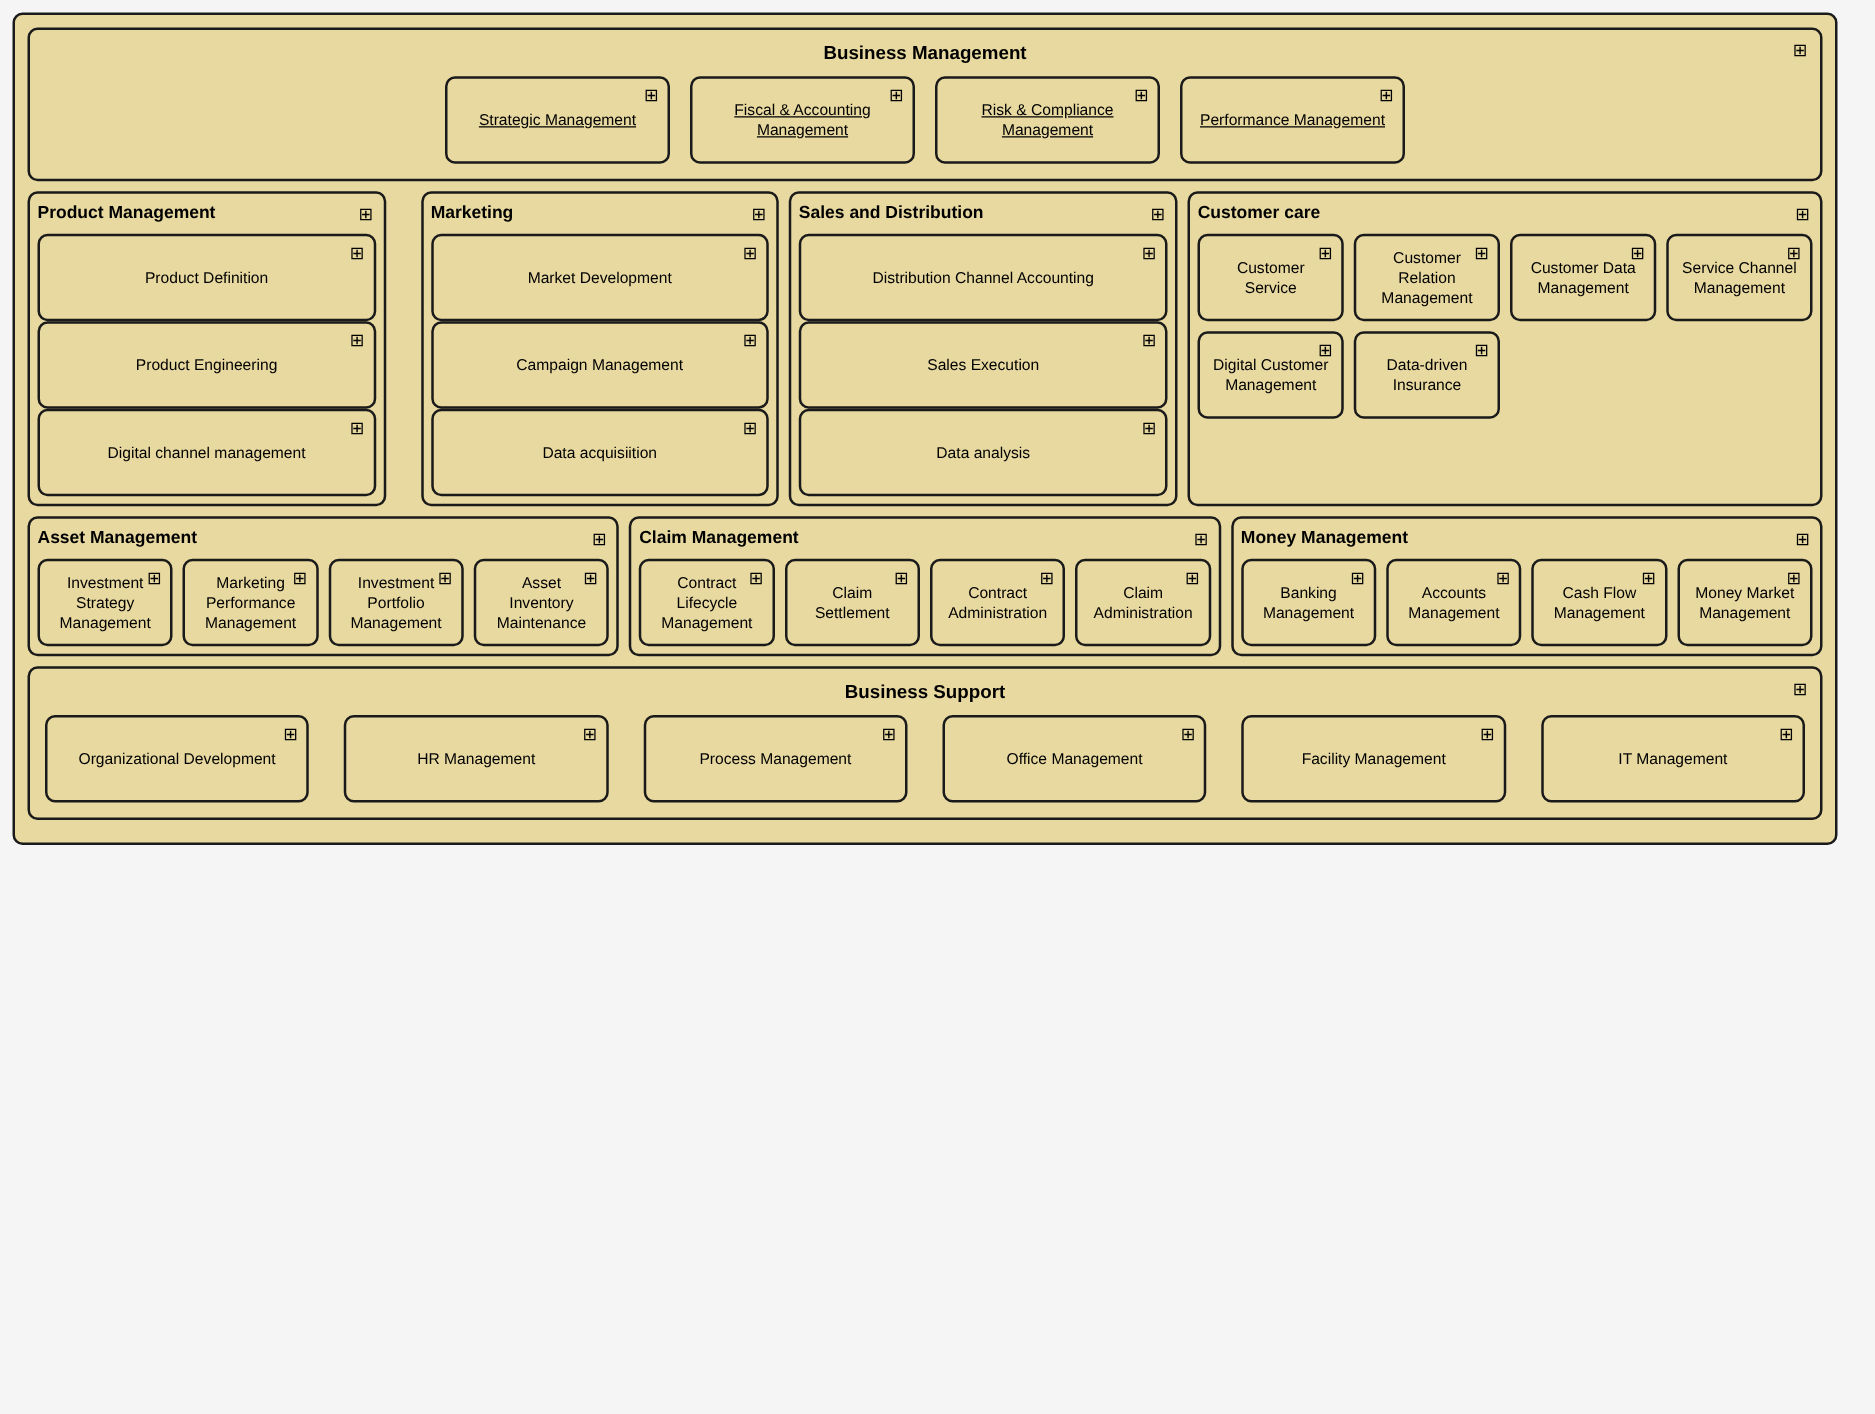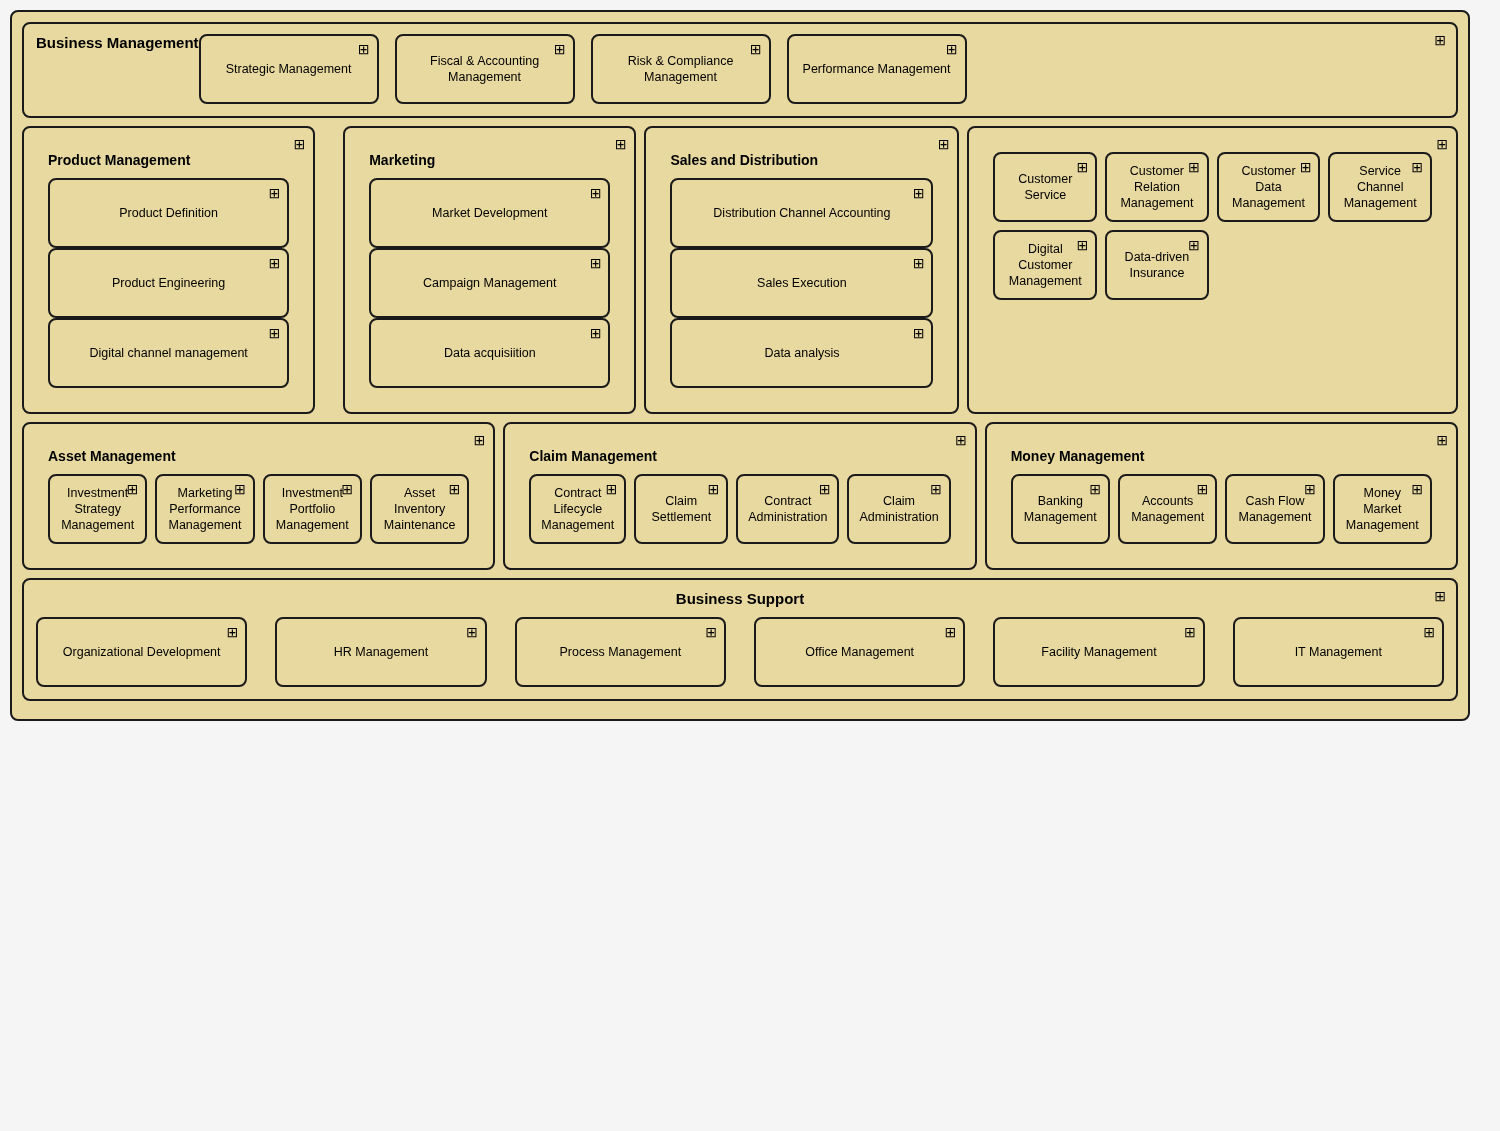--- a/index.html
+++ b/index.html
@@ -59,43 +59,44 @@
       font-size: 12px;
     }
     .card-label {
       font-size: 12.5px;
       line-height: 1.3;
     }
 
     
     .biz-mgmt {
       display: flex;
-      flex-direction: row;
+      flex-direction: column;
     }
     .biz-mgmt .cards-row {
       display: flex;
-      justify-content: flex-end;
+      justify-content: center;
       gap: 16px;
+      text-decoration: underline;
     }
     .biz-mgmt .card {
       width: 180px;
       min-height: 70px;
     }
 
     
     .middle-row {
       display: flex;
       gap: 8px;
       margin-bottom: 8px;
     }
     .sub-section {
       background: #e8d9a0;
       border: 2px solid #1a1a1a;
       border-radius: 8px;
-      padding: 24px;
+      padding: 6px;
       position: relative;
       flex: 1;
     }
     .sub-section-title {
       font-weight: bold;
       font-size: 14px;
       margin-bottom: 10px;
     }
     .sub-section-icon {
       position: absolute;
@@ -219,20 +220,21 @@
           <span class="card-label">Sales Execution</span>
         </div>
         <div class="card">
           <span class="card-icon icon-char"></span>
           <span class="card-label">Data analysis</span>
         </div>
       </div>
     </div>
 
     <div class="sub-section" style="flex: 2;">
+      <div class="sub-section-title">Customer care</div>
       <span class="sub-section-icon icon-char"></span>
       <div class="sub-cards-grid">
         <div class="card">
           <span class="card-icon icon-char"></span>
           <span class="card-label">Customer Service</span>
         </div>
         <div class="card">
           <span class="card-icon icon-char"></span>
           <span class="card-label">Customer Relation Management</span>
         </div>

